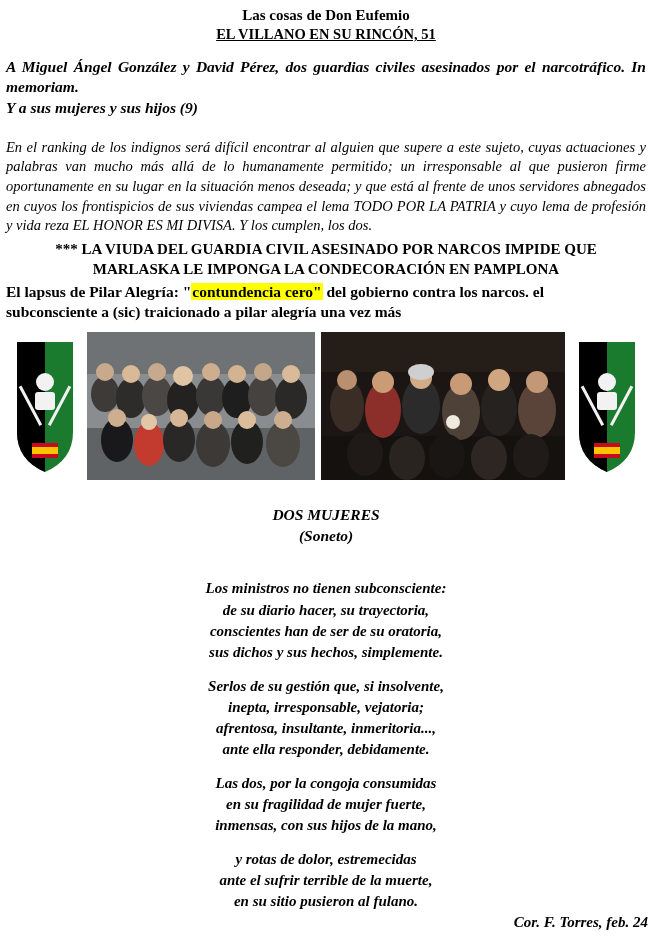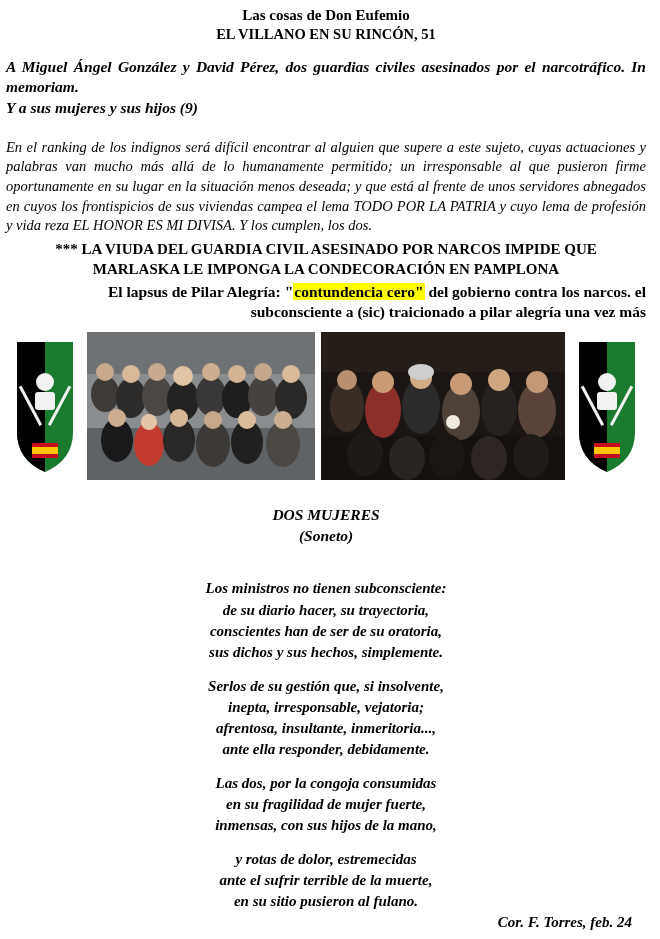--- a/index.html
+++ b/index.html
@@ -22,20 +22,21 @@
     padding: 6px 14px 0 6px;
   }
   .hdr {
     text-align: center;
     font-weight: bold;
     font-size: 15px;
     line-height: 1.28;
   }
   .hdr .l2 {
     font-size: 14.5px;
+    text-decoration: underline;
   }
   .dedication {
     margin-top: 13px;
     font-style: italic;
     font-weight: bold;
     font-size: 15.5px;
     line-height: 1.33;
     text-align: justify;
   }
   .dedication .l3 {
@@ -51,21 +52,21 @@
   }
   .headline {
     margin-top: 4px;
     text-align: center;
     font-weight: bold;
     font-size: 15px;
     line-height: 1.3;
   }
   .subhead {
     margin-top: 3px;
-    text-align: right;
+    text-align: left;
     font-weight: bold;
     font-size: 15.5px;
     line-height: 1.3;
   }
   .hl {
     background: #FFFF00;
     padding: 0 1px;
   }
   .figure-row {
     margin-top: 9px;
@@ -102,21 +103,21 @@
     margin-top: 32px;
     text-align: center;
     font-weight: bold;
     font-style: italic;
     font-size: 15px;
     line-height: 1.42;
   }
   .stanza { margin-bottom: 12px; }
   .signature {
     position: absolute;
-    right: 28px;
+    right: 12px;
     bottom: 8px;
     font-weight: bold;
     font-style: italic;
     font-size: 15px;
   }
 </style>
 </head>
 <body>
 
 <div class="page">

